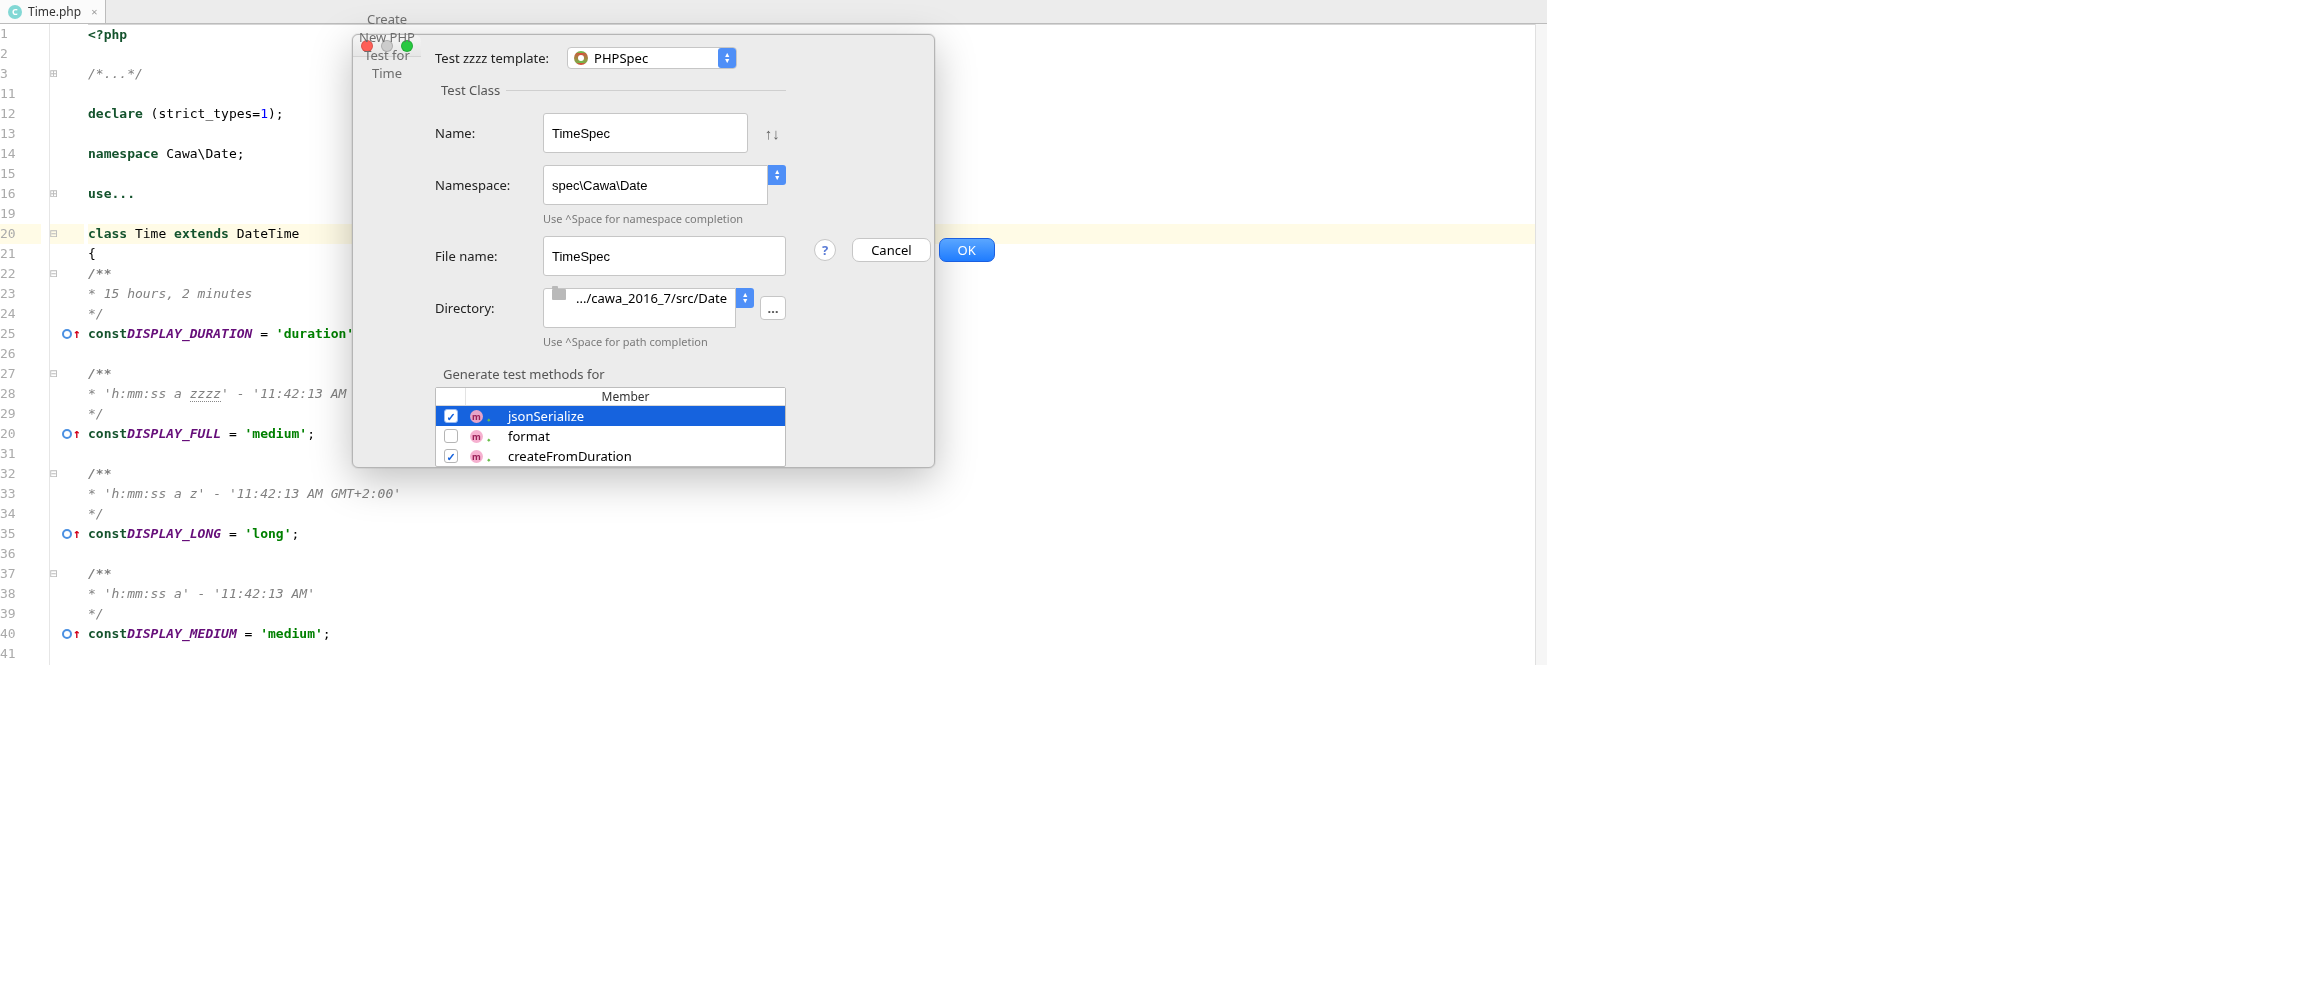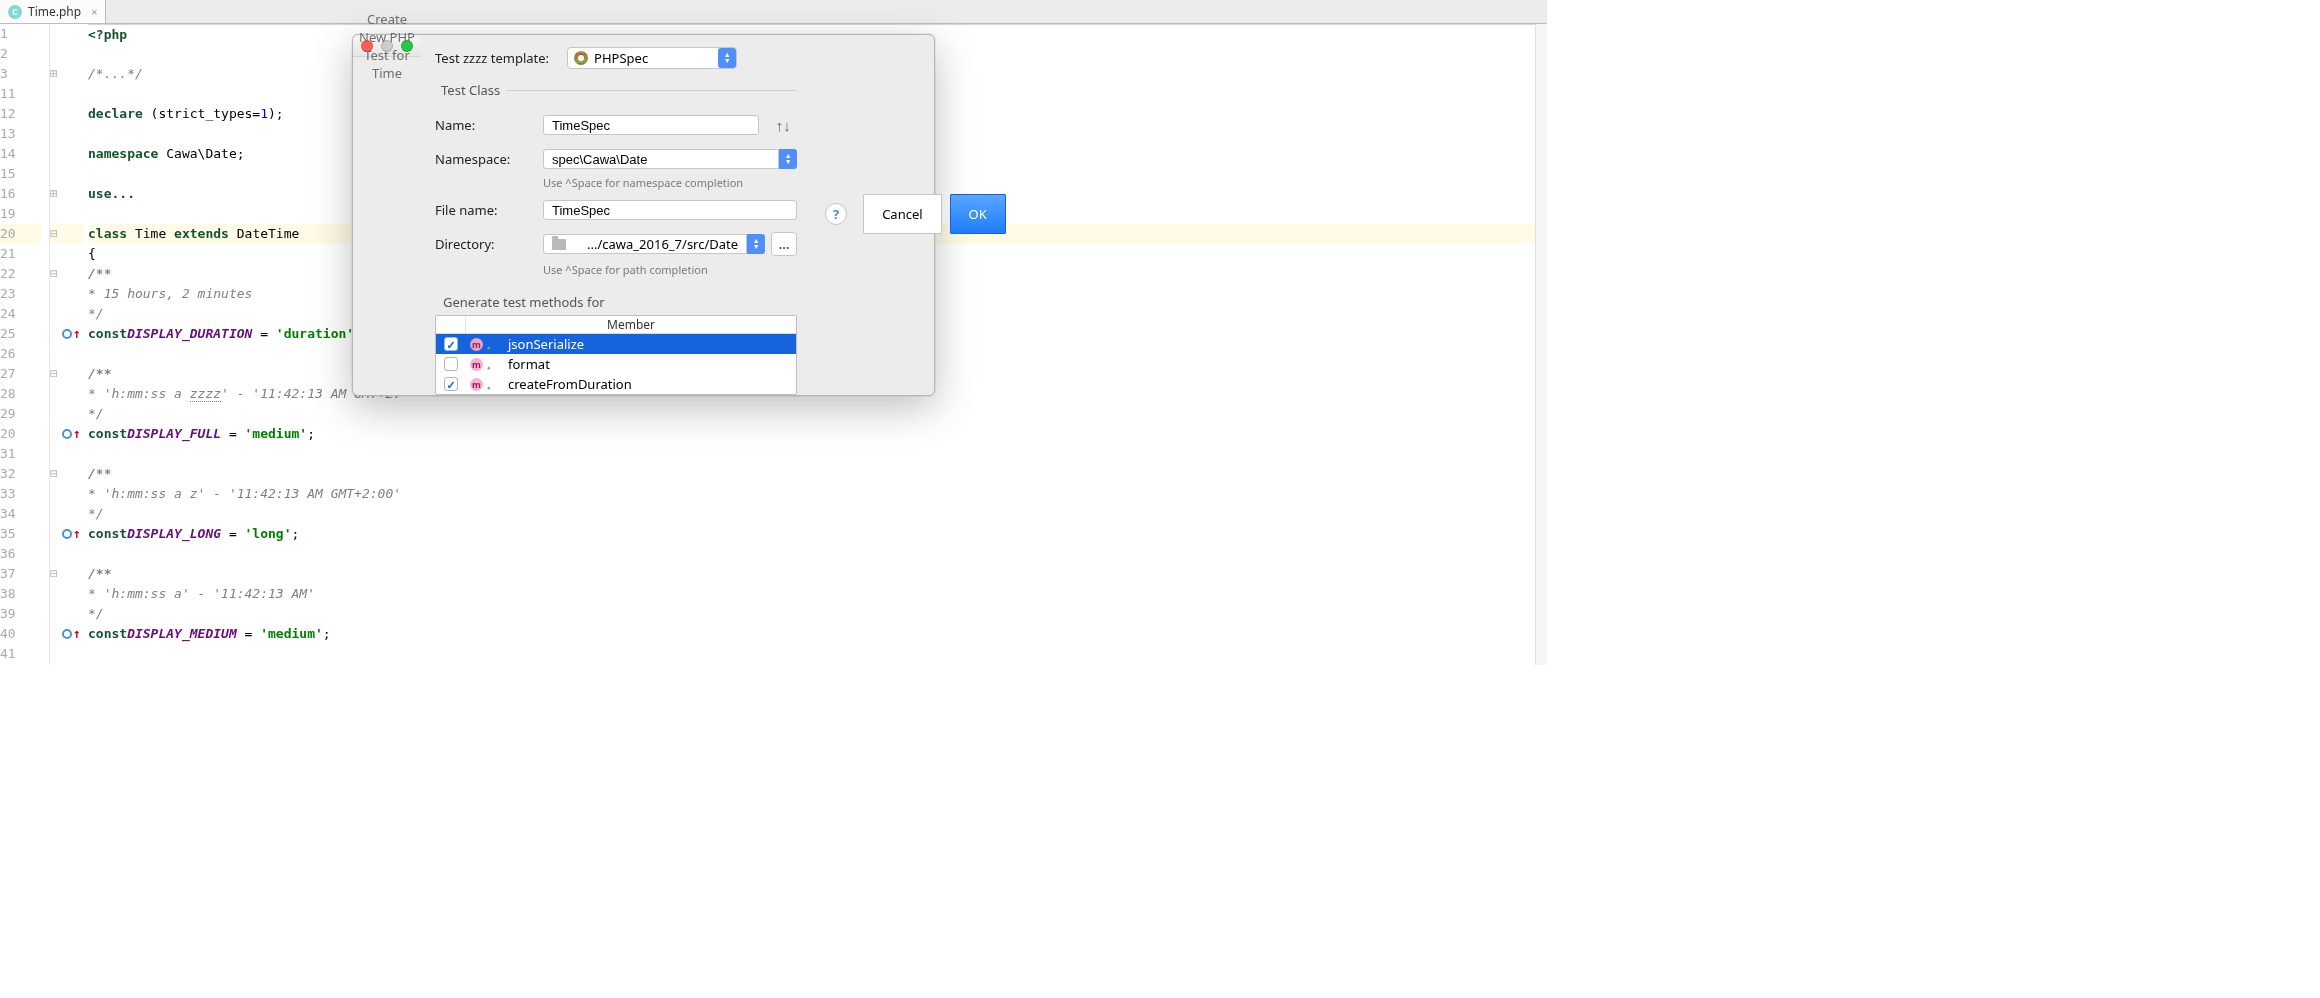--- a/index.html
+++ b/index.html
@@ -178,21 +178,21 @@
   border-right: none;
   border-bottom: none;
   margin: 6px 0 4px 0;
   padding: 14px 0 0 0;
 }
 fieldset.group legend {
   color: #555; font-size: 13px; padding: 0 6px;
 }
 .text-input {
   flex: 1;
-  height: 20px;
+  height: 40px;
   background: #fff;
   border: 1px solid #c6c6c6;
   border-radius: 3px;
   padding: 0 8px;
   font-size: 13px;
   color: #000;
 }
 .hint { margin-left: 108px; font-size: 11px; color: #7a7a7a; margin-top: -6px; margin-bottom: 10px;}
 .sort-btn {
   width: 28px; height: 24px;
@@ -243,21 +243,21 @@
 
 .dlg-footer {
   display:flex; align-items:center; padding: 10px 14px 12px 14px; gap: 8px;
 }
 .help-btn {
   width:22px;height:22px;border:1px solid #c6c6c6;border-radius:50%;
   display:flex;align-items:center;justify-content:center;color:#5a7bd6;font-weight:bold;background:#fff;
 }
 .spacer{flex:1;}
 .btn {
-  height: 40px; padding: 0 18px; border-radius: 1px;
+  height: 24px; padding: 0 18px; border-radius: 7px;
   font-size: 13px; display:flex;align-items:center;justify-content:center;
   border: 1px solid #c6c6c6; background:#ffffff; color:#000;
 }
 .btn.primary {
   background: linear-gradient(#5aa6ff,#1f7cff);
   border: 1px solid #1a5fe0; color:#fff;
 }
 </style>
 </head>
 <body>
@@ -430,21 +430,21 @@
 
       <div class="form-row">
         <span class="lbl">File name:</span>
         <input class="text-input" value="TimeSpec" style="">
       </div>
 
       <div class="form-row">
         <span class="lbl">Directory:</span>
         <div style="flex:1;display:flex;align-items:center;gap:6px">
           <div style="flex:1;display:flex">
-            <div class="text-input" style="display:flex;align-items:center;gap:21px;border-top-right-radius:0;border-bottom-right-radius:0">
+            <div class="text-input" style="display:flex;gap:10px;border-top-right-radius:0;border-bottom-right-radius:0">
               <span class="folder-ico"></span>
               <span>.../cawa_2016_7/src/Date</span>
             </div>
             <span class="arrow-btn" style="border-radius:0 3px 3px 0">▲<br>▼</span>
           </div>
           <span class="ellipsis-btn">…</span>
         </div>
       </div>
       <div class="hint">Use ^Space for path completion</div>
     </fieldset>

